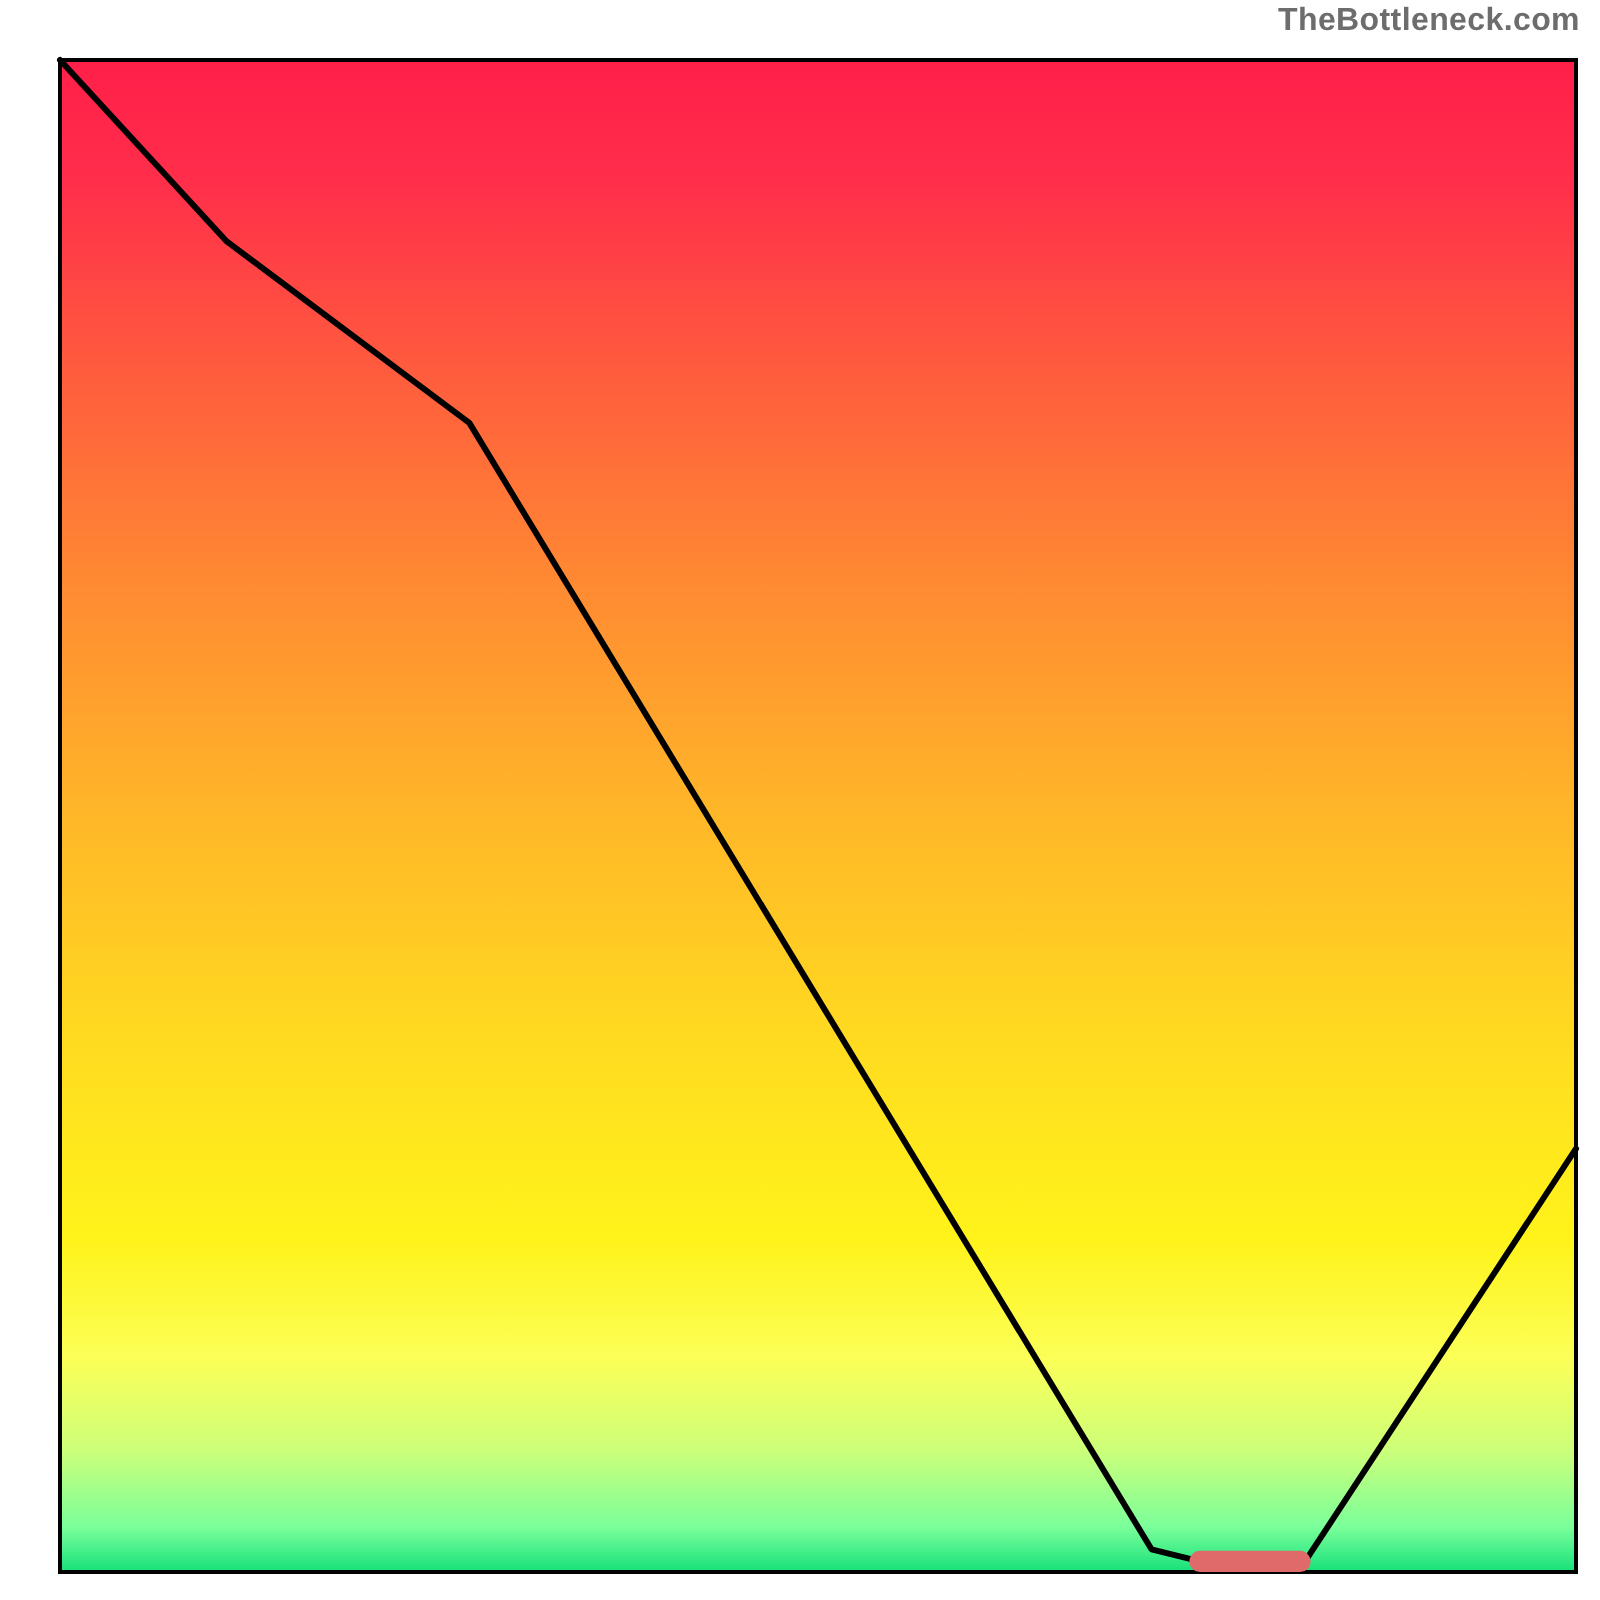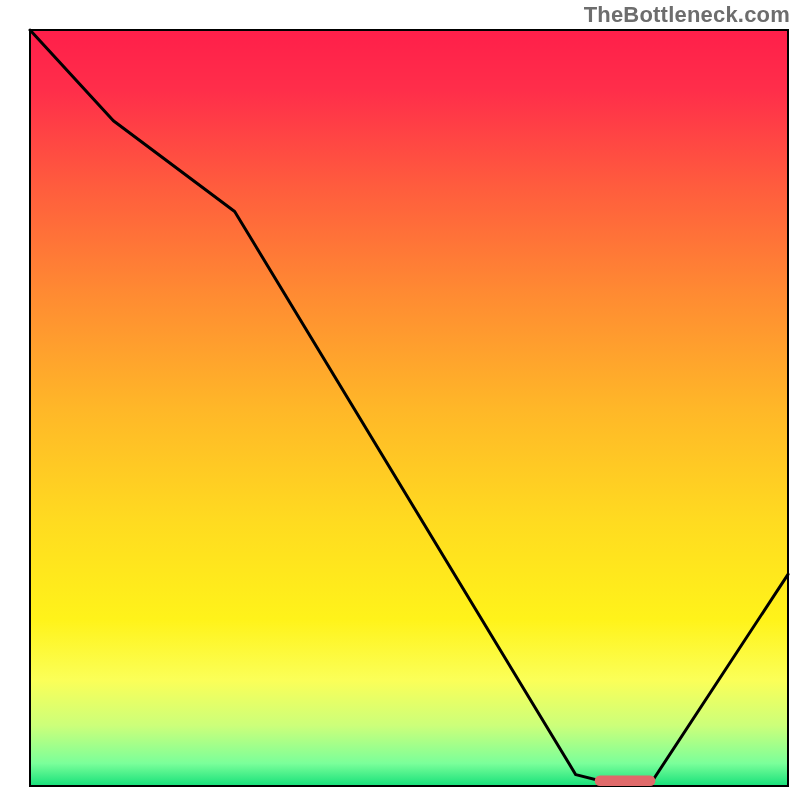--- a/index.html
+++ b/index.html
@@ -12,21 +12,21 @@
   }
   .chart-container {
     position: relative;
     width: 800px;
     height: 800px;
   }
   .watermark {
     position: absolute;
     top: 2px;
     right: 10px;
-    font-size: 22px;
+    font-size: 16px;
     font-weight: 600;
     color: #6d6d6d;
     z-index: 10;
     letter-spacing: 0.2px;
   }
   svg.plot {
     position: absolute;
     top: 0;
     left: 0;
   }

